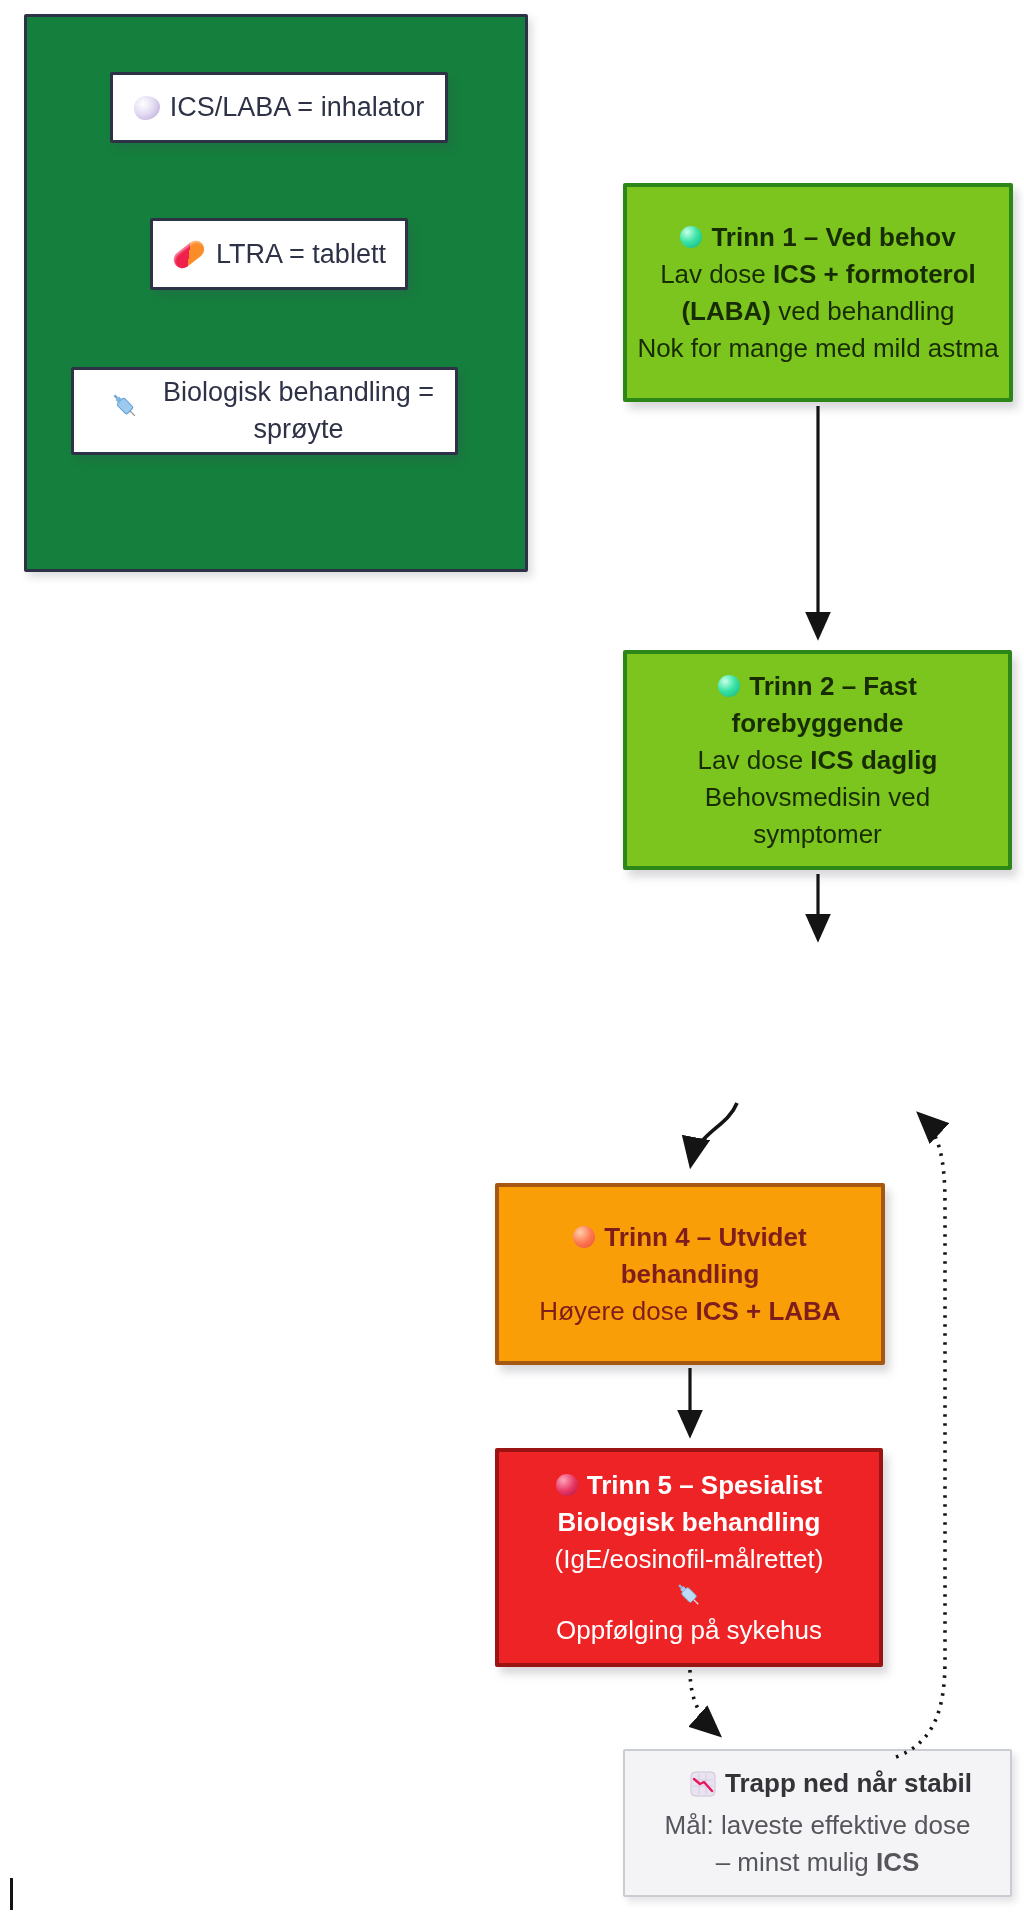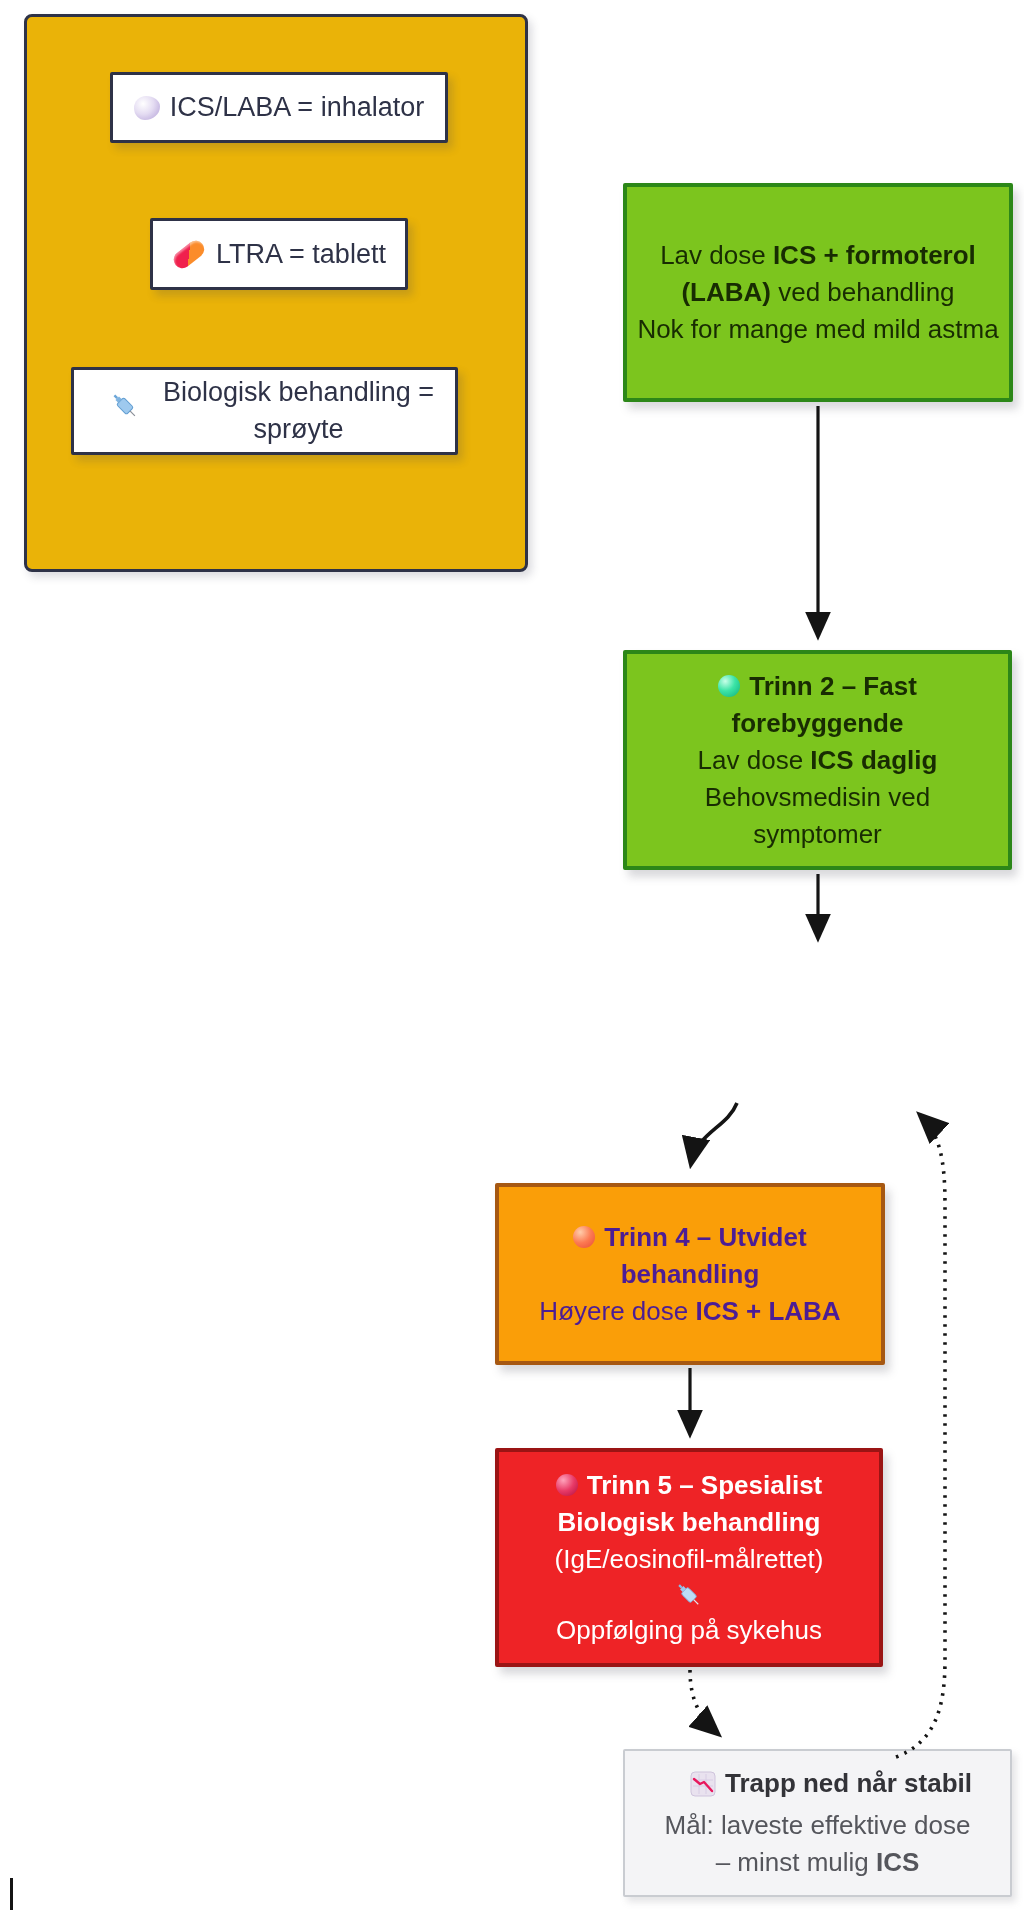--- a/index.html
+++ b/index.html
@@ -3,21 +3,21 @@
 <meta charset="utf-8">
 <style>
   html,body{margin:0;padding:0;background:#fff;}
   .canvas{
     position:relative;width:1024px;height:1916px;background:#ffffff;overflow:hidden;
     font-family:"Liberation Sans","DejaVu Sans",sans-serif;
   }
   
   .legend-panel{
     position:absolute;left:24px;top:14px;width:498px;height:552px;
-    background:#eab308;border:3px solid #2e3247;border-radius:8px;
+    background:#15803d;border:3px solid #2e3247;border-radius:2px;
     box-shadow:4px 5px 8px rgba(60,63,85,.18);
   }
   .legend-item{
     position:absolute;background:#ffffff;border:3px solid #2e3247;border-radius:2px;
     box-shadow:5px 6px 8px rgba(60,63,85,.20);
     display:flex;align-items:center;justify-content:center;
     color:#2e3247;font-size:27px;font-weight:500;text-align:center;line-height:37px;
     padding:0 8px;box-sizing:border-box;
   }
   .legend-item .txt{display:inline;}
@@ -47,21 +47,21 @@
   .bullet{
     display:inline-block;width:22px;height:22px;border-radius:50%;
     vertical-align:-2px;margin-right:9px;
   }
   .b-teal{background:radial-gradient(circle at 33% 28%,#c8ffe8 0%,#3ce4a7 45%,#0fb07a 100%);}
   .b-gold{background:radial-gradient(circle at 33% 28%,#ffeec0 0%,#f6c354 50%,#d9992a 100%);}
   .b-orangered{background:radial-gradient(circle at 33% 28%,#ffcdab 0%,#fc7a52 50%,#e84b36 100%);}
   .b-crimson{background:radial-gradient(circle at 33% 28%,#ffa3bb 0%,#e83a67 50%,#b30e3e 100%);}
   .s-green{background:#7cc51e;border:4px solid #2c8718;color:#182c02;}
   .s-yellow{background:#f6d500;border:4px solid #ad8a00;color:#2b2300;}
-  .s-orange{background:#fa9e08;border:4px solid #a65812;color:#4c1d95;}
+  .s-orange{background:#fa9e08;border:4px solid #a65812;color:#7f1d1d;}
   .s-red{background:#ee2326;border:4px solid #9a1414;color:#ffffff;}
   .s-gray{background:#f4f4f6;border:2px solid #c9ccd1;color:#55565c;
           box-shadow:4px 5px 7px rgba(130,130,140,.22);}
   .s-gray .title{color:#333338;padding-left:27px;}
   .s1{left:623px;top:183px;width:390px;height:219px;}
   .s2{left:623px;top:650px;width:389px;height:220px;}
   .s3{left:640px;top:953px;width:358px;height:147px;}
   .s4{left:495px;top:1183px;width:390px;height:182px;}
   .s5{left:495px;top:1448px;width:388px;height:219px;}
   .s6{left:623px;top:1749px;width:389px;height:148px;}
@@ -96,20 +96,21 @@
             <rect x="13.8" y="0" width="2.4" height="4" fill="#6aa5d8"></rect>
             <rect x="14.4" y="22" width="1.2" height="7" fill="#8a8f98"></rect>
           </g>
         </svg>
       </span>
       <span class="txt">Biologisk behandling = sprøyte</span>
     </div>
   </div>
 
   <div class="step s-green s1">
+    <p class="title"><span class="bullet b-teal"></span><span>Trinn 1 – Ved behov</span></p>
     <p><span>Lav dose </span><b>ICS + formoterol (LABA)</b><span> ved behandling</span></p>
     <p><span>Nok for mange med mild astma</span></p>
   </div>
 
   <div class="step s-green s2">
     <p class="title"><span class="bullet b-teal"></span><span>Trinn 2 – Fast forebyggende</span></p>
     <p><span>Lav dose </span><b>ICS daglig</b></p>
     <p><span>Behovsmedisin ved symptomer</span></p>
   </div>
 

